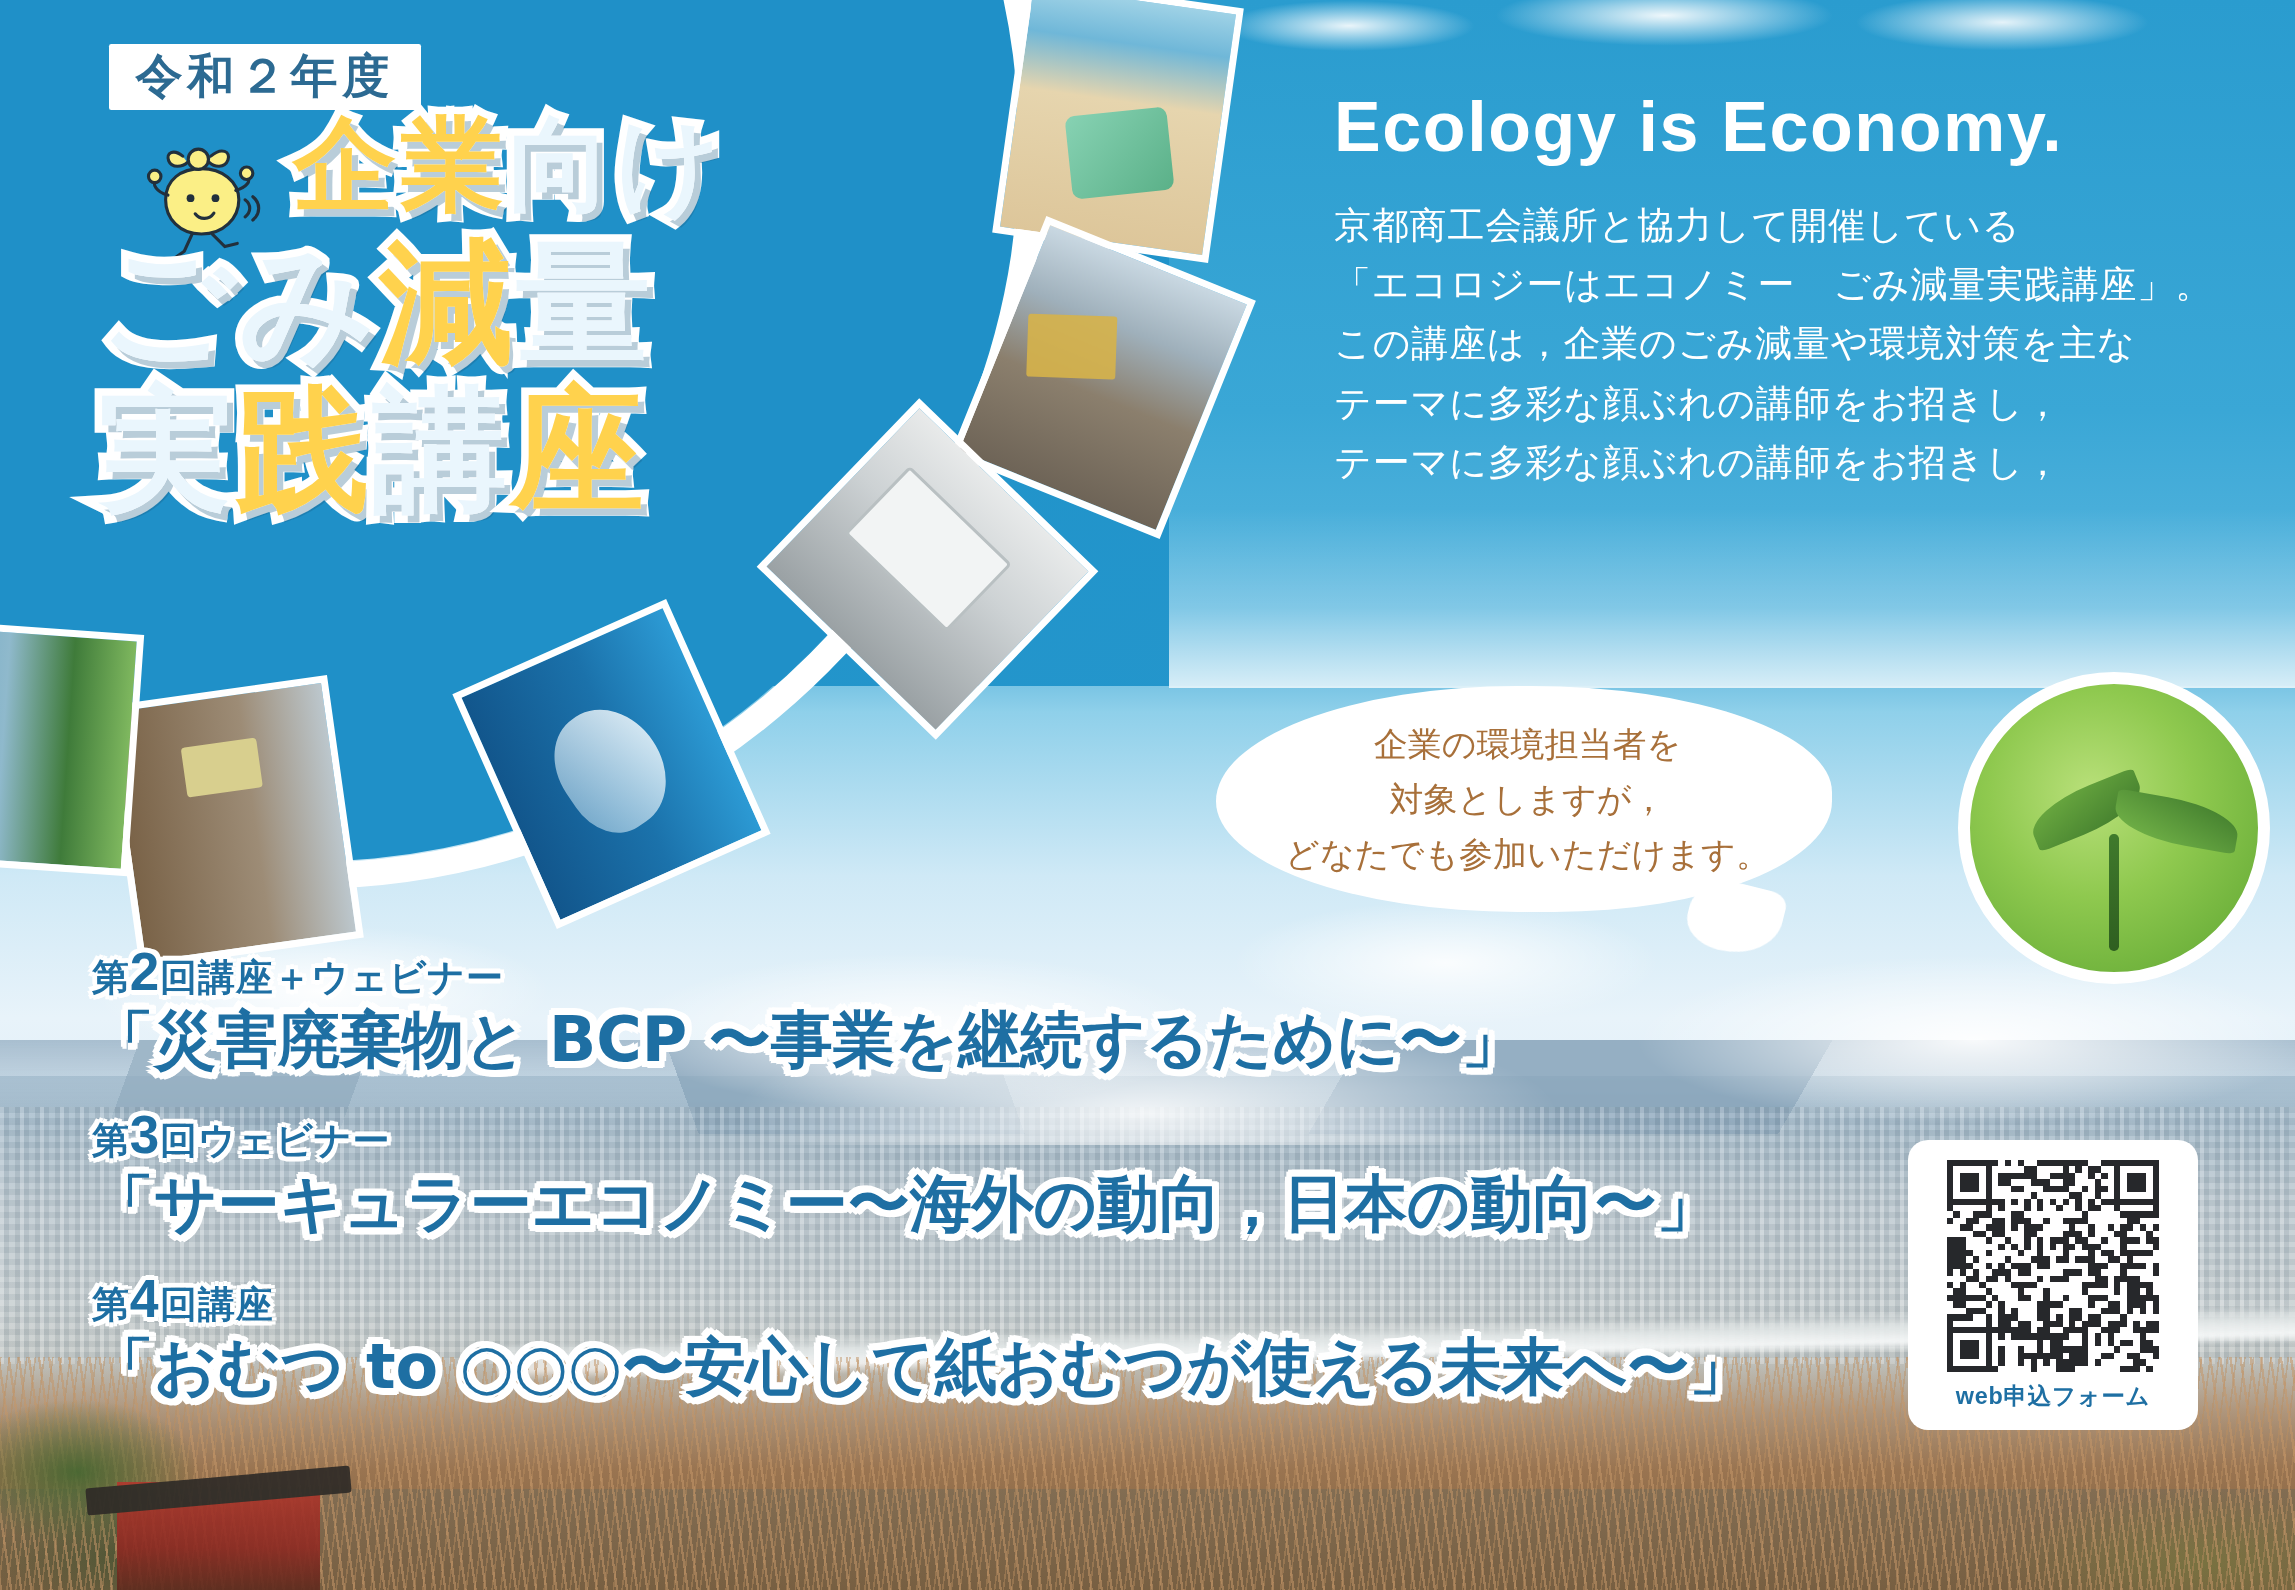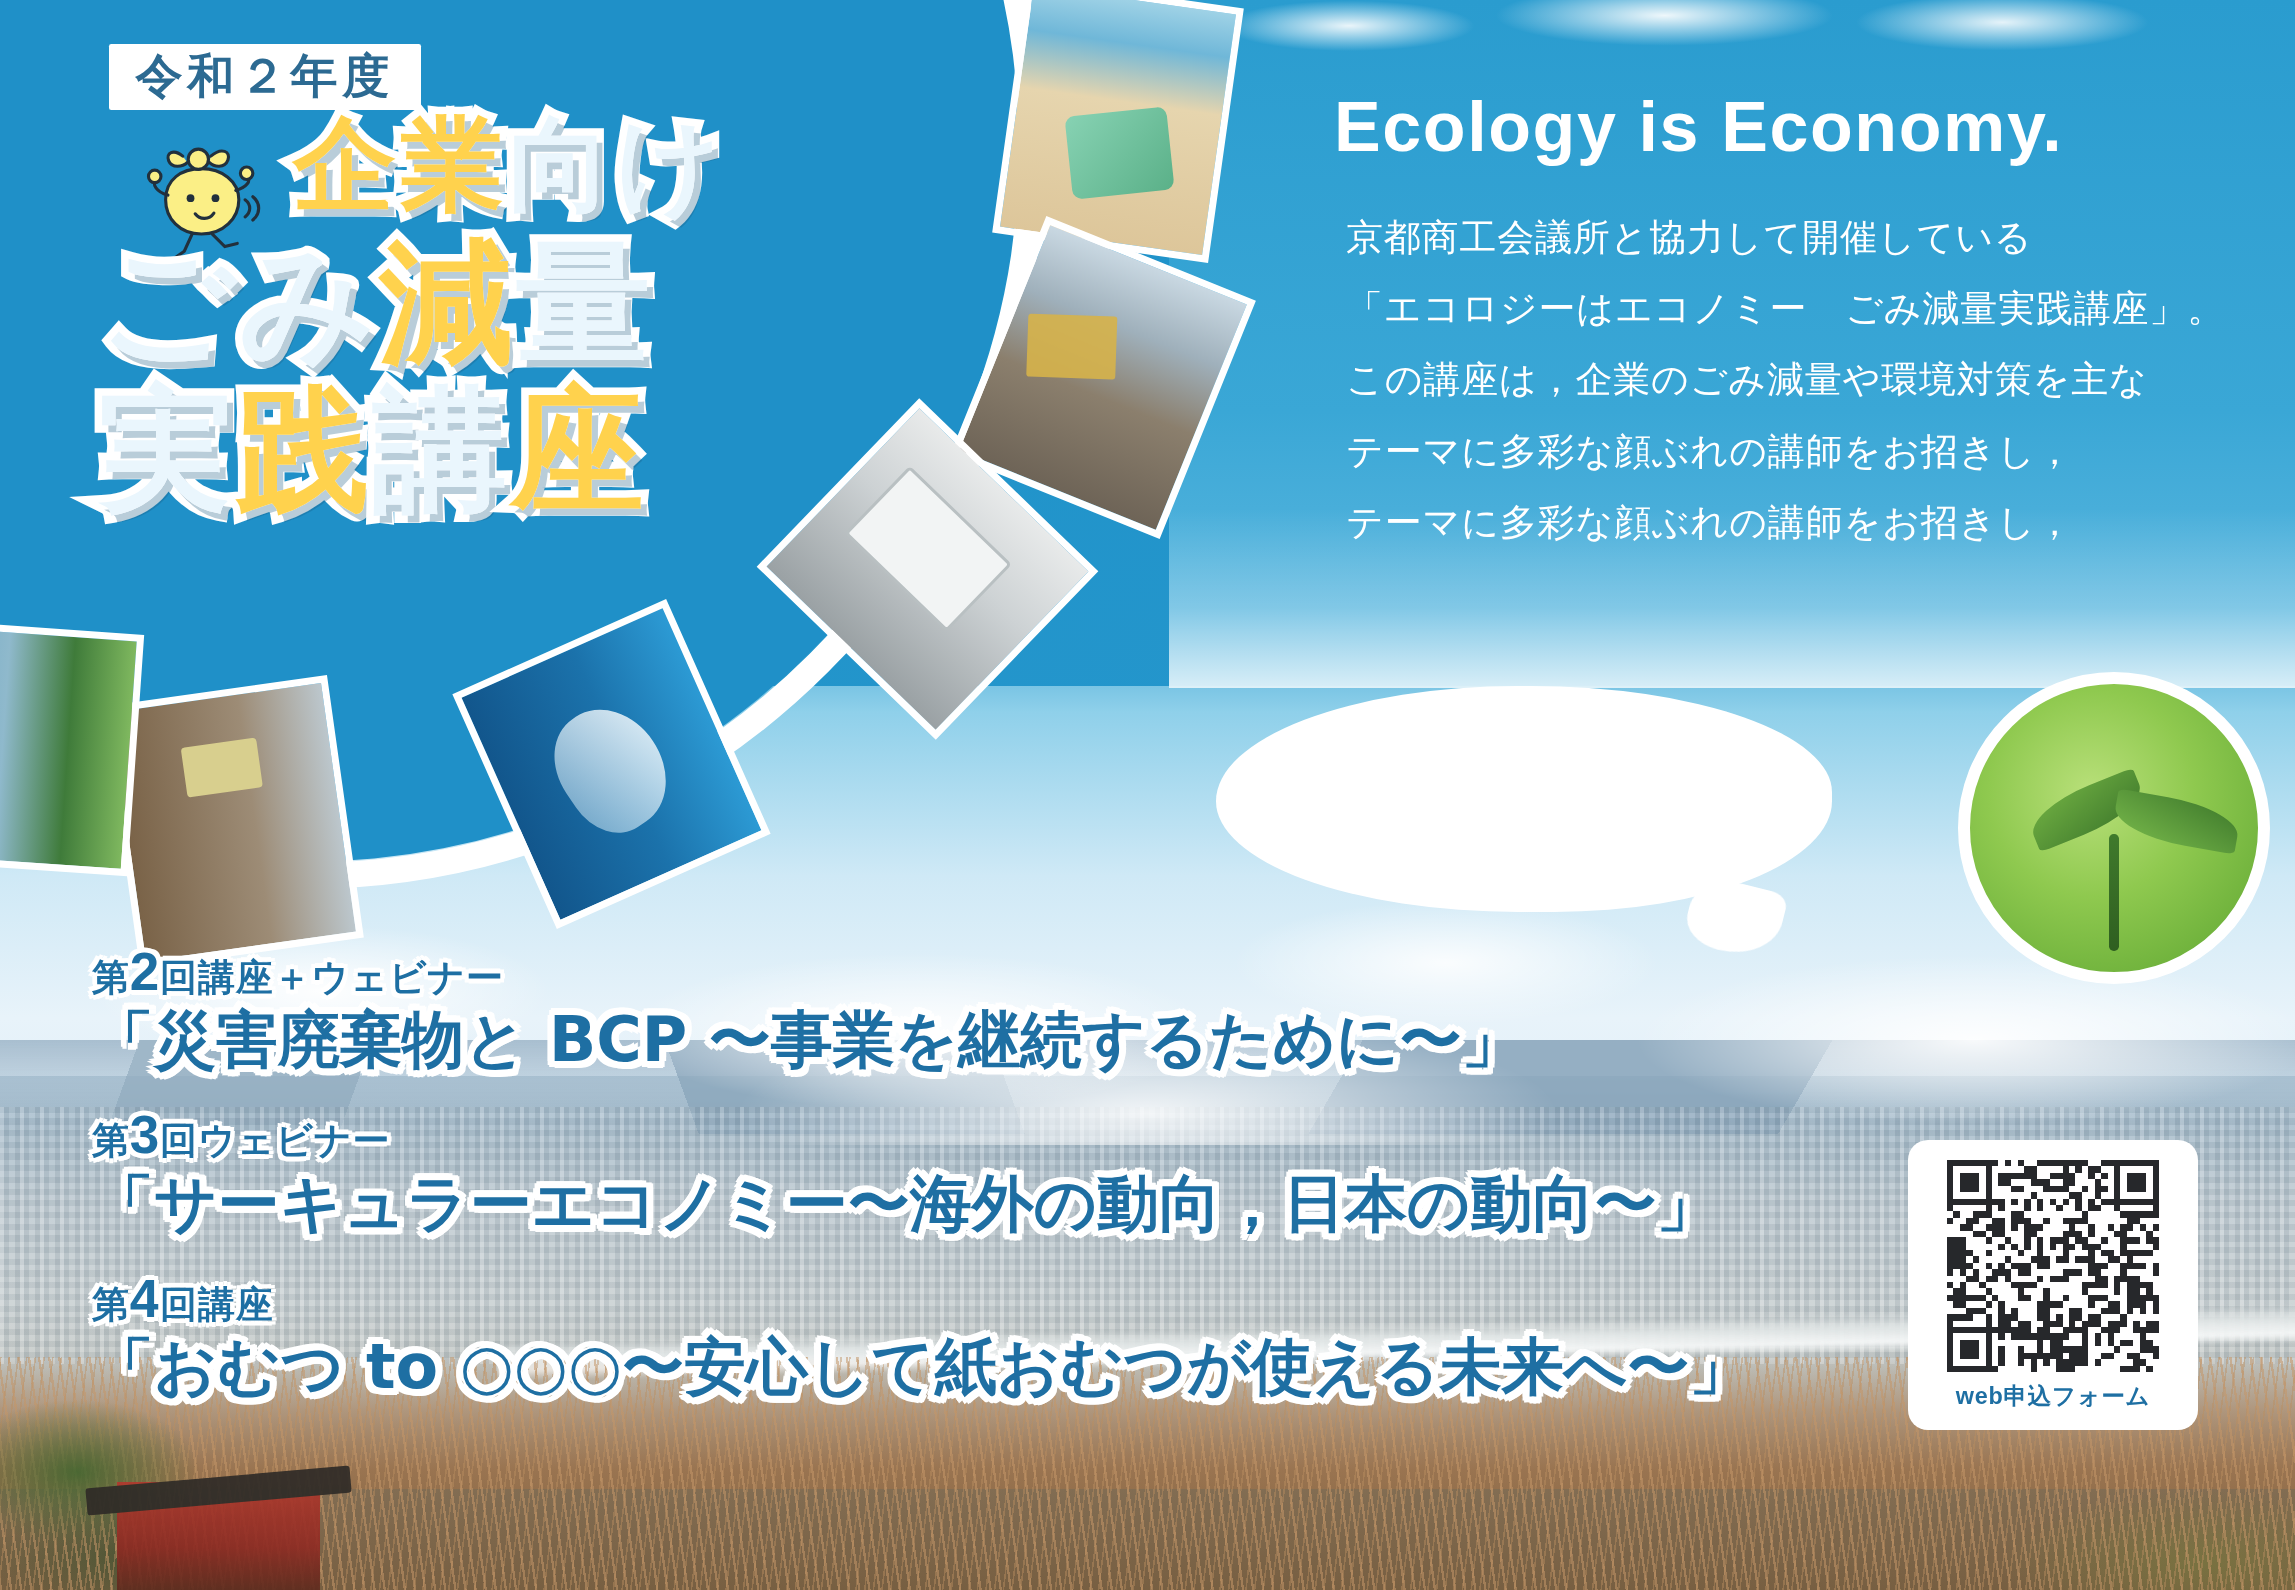--- a/index.html
+++ b/index.html
@@ -184,21 +184,21 @@
   .slogan{
     position:absolute;left:1334px;top:92px;
     color:#ffffff;font-size:70px;font-weight:bold;letter-spacing:1.6px;
     white-space:nowrap;line-height:1;
   }
   .intro{
     position:absolute;left:1334px;top:196px;width:904px;
     color:#ffffff;font-size:37px;line-height:1.60;letter-spacing:0.8px;
     font-family:"DejaVu Sans","Liberation Sans",sans-serif;
   }
-  .intro p{margin:12px;white-space:nowrap;}
+  .intro p{margin:0;white-space:nowrap;}
 
   
   .bubble{
     position:absolute;left:1216px;top:686px;width:616px;height:226px;
     background:#ffffff;
     border-radius:50% 50% 46% 50% / 52% 48% 50% 50%;
     box-shadow:0 0 0 0 #fff;
     filter:drop-shadow(0 0 0 rgba(0,0,0,0));
   }
   .bubble::before{
@@ -334,20 +334,25 @@
   <div class="slogan">Ecology is Economy.</div>
   <div class="intro">
     <p>京都商工会議所と協力して開催している</p>
     <p>「エコロジーはエコノミー　ごみ減量実践講座」。</p>
     <p>この講座は，企業のごみ減量や環境対策を主な</p>
     <p>テーマに多彩な顔ぶれの講師をお招きし，</p>
     <p>テーマに多彩な顔ぶれの講師をお招きし，</p>
   </div>
 
   <div class="bubble"></div>
+  <div class="bubble-text">
+    <div>企業の環境担当者を</div>
+    <div>対象としますが，</div>
+    <div>どなたでも参加いただけます。</div>
+  </div>
 
   <div class="sprout">
     <span class="stem"></span>
     <span class="leafL"></span>
     <span class="leafR"></span>
   </div>
 
   <div class="seminars">
     <div class="sem">
       <div class="sem-num"><span>第</span><span class="big">2</span><span>回講座＋ウェビナー</span></div>

